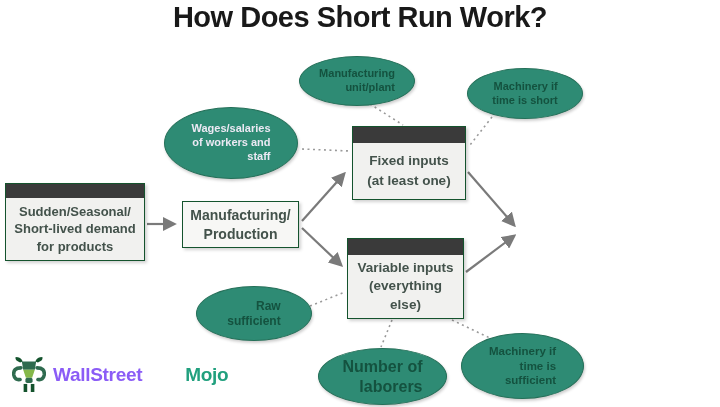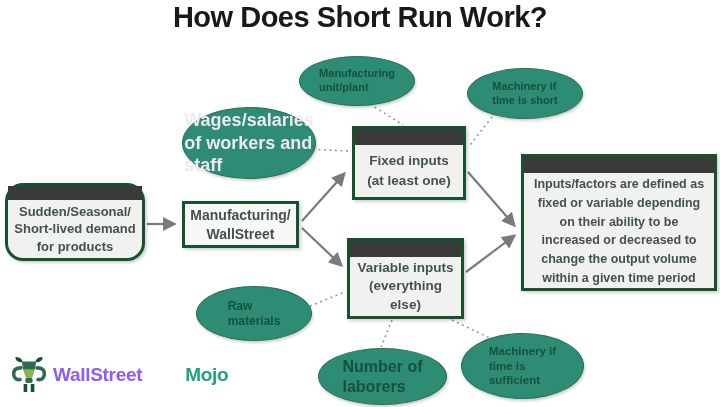--- a/index.html
+++ b/index.html
@@ -7,35 +7,35 @@
     position:relative;width:720px;height:407px;background:#ffffff;overflow:hidden;
     font-family:"Liberation Sans","DejaVu Sans",sans-serif;
   }
   .title{
     position:absolute;top:1px;left:0;width:100%;text-align:center;
     font-size:29px;font-weight:bold;color:#191919;letter-spacing:-0.5px;
   }
   svg.connectors{position:absolute;left:0;top:0;z-index:1;}
   .node{position:absolute;z-index:2;box-sizing:border-box;}
   .box{
-    background:#f1f1ef;border:3px solid #14532d;
+    background:#f1f1ef;border:1px solid #14532d;
     box-shadow:2px 2px 3px rgba(0,0,0,0.18);
     display:flex;flex-direction:column;
   }
   .box-header{height:14px;background:#3a3a3a;flex:0 0 auto;}
   .box-header.tall{height:16px;}
   .box-body{
     flex:1 1 auto;display:flex;align-items:center;justify-content:center;
     color:#43524b;font-weight:bold;text-align:center;padding:2px 3px;
   }
   .lines{white-space:pre-line;}
   .ellipse{
     background:#2e8b74;border:1px solid #257059;border-radius:50%;
     display:flex;align-items:center;justify-content:center;
-    color:#14523f;font-weight:bold;text-align:left;line-height:1.25;
+    color:#14523f;font-weight:bold;text-align:right;line-height:1.25;
     box-shadow:1px 2px 3px rgba(0,0,0,0.2);
   }
   .ellipse.light-text{color:#ece9f4;}
   .logo{position:absolute;left:12px;top:355px;display:flex;align-items:center;gap:7px;z-index:2;}
   .logo-text{font-size:19px;font-weight:bold;letter-spacing:-0.3px;}
   .logo-text .navy{color:#8b5cf6;}
   .logo-text .teal{color:#21a07e;padding-left:43px;}
 </style>
 </head>
 <body>
@@ -62,84 +62,73 @@
     <g stroke="#9a9a9a" stroke-width="1.6" stroke-dasharray="2 3.5">
       <line x1="370" y1="104" x2="403" y2="125"></line>
       <line x1="492" y1="117" x2="470" y2="145"></line>
       <line x1="302" y1="149" x2="350" y2="151"></line>
       <line x1="310" y1="306" x2="345" y2="292"></line>
       <line x1="392" y1="320" x2="381" y2="347"></line>
       <line x1="452" y1="320" x2="492" y2="339"></line>
     </g>
   </svg>
 
-  <div class="node box" style="left:5px;top:183px;width:140px;height:78px;border-radius:18px;">
+  <div class="node box" style="left:5px;top:183px;width:140px;height:78px;">
     <div class="box-header"></div>
     <div class="box-body" style="font-size:13px;line-height:1.35;">
       <span class="lines">Sudden/Seasonal/
 Short-lived demand
 for products</span>
     </div>
   </div>
 
   <div class="node box" style="left:182px;top:201px;width:117px;height:47px;background:#f7f7f5;">
     <div class="box-body" style="font-size:14px;line-height:1.35;">
       <span class="lines">Manufacturing/
-WallStreet</span>
+Production</span>
     </div>
   </div>
 
   <div class="node box" style="left:352px;top:126px;width:114px;height:74px;">
     <div class="box-header tall"></div>
     <div class="box-body" style="font-size:13.5px;line-height:1.5;">
       <span class="lines">Fixed inputs
 (at least one)</span>
     </div>
   </div>
 
   <div class="node box" style="left:347px;top:238px;width:117px;height:81px;">
     <div class="box-header tall"></div>
     <div class="box-body" style="font-size:13.5px;line-height:1.35;border-radius:30px;">
       <span class="lines">Variable inputs
 (everything
 else)</span>
     </div>
   </div>
 
-  <div class="node box" style="left:521px;top:154px;width:196px;height:137px;">
-    <div class="box-header tall"></div>
-    <div class="box-body" style="font-size:12.5px;line-height:1.5;">
-      <span class="lines">Inputs/factors are defined as
-fixed or variable depending
-on their ability to be
-increased or decreased to
-change the output volume
-within a given time period</span>
-    </div>
-  </div>
 
   <div class="node ellipse" style="left:299px;top:56px;width:116px;height:50px;font-size:11px;">
     <span class="lines">Manufacturing
 unit/plant</span>
   </div>
 
   <div class="node ellipse" style="left:467px;top:68px;width:116px;height:51px;font-size:11px;">
     <span class="lines">Machinery if
 time is short</span>
   </div>
 
-  <div class="node ellipse light-text" style="left:182px;top:107px;width:134px;height:72px;font-size:18px;">
+  <div class="node ellipse light-text" style="left:164px;top:107px;width:134px;height:72px;font-size:11px;">
     <span class="lines">Wages/salaries
 of workers and
 staff</span>
   </div>
 
   <div class="node ellipse" style="left:196px;top:286px;width:116px;height:55px;font-size:12px;">
     <span class="lines">Raw
-materials</span>
+sufficient</span>
   </div>
 
   <div class="node ellipse" style="left:318px;top:348px;width:129px;height:57px;font-size:16px;">
     <span class="lines">Number of
 laborers</span>
   </div>
 
   <div class="node ellipse" style="left:461px;top:333px;width:123px;height:66px;font-size:11.5px;">
     <span class="lines">Machinery if
 time is

